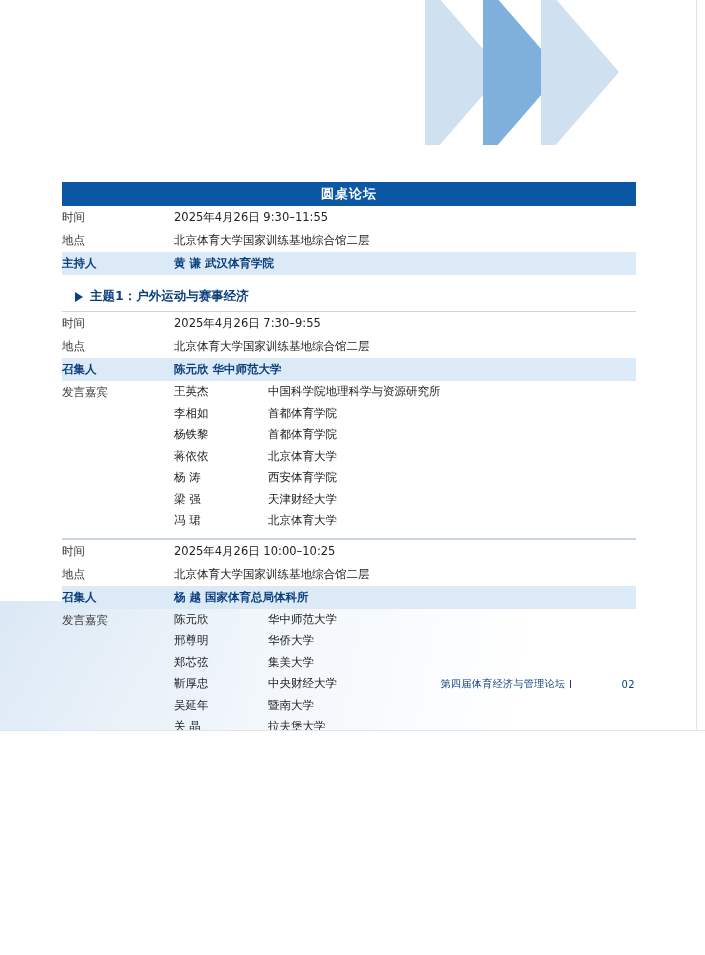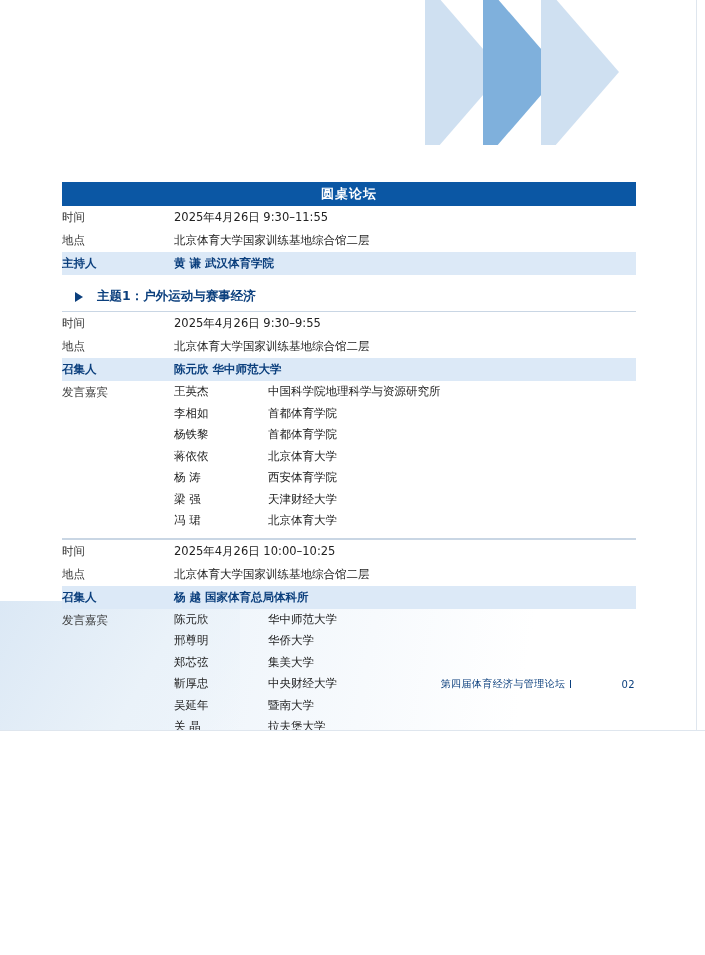--- a/index.html
+++ b/index.html
@@ -132,21 +132,21 @@
 
   .sep {
     height: 1px;
     background: #c9d6e4;
     margin: 0;
   }
 
   .section-head {
     display: flex;
     align-items: center;
-    gap: 14px;
+    gap: 7px;
     margin: 13px 0 6px 0;
     font-size: 12.5px;
     font-weight: bold;
     color: #0b3f7d;
     padding-left: 13px;
   }
   .tri {
     width: 0; height: 0;
     border-top: 5px solid transparent;
     border-bottom: 5px solid transparent;
@@ -232,21 +232,21 @@
     <div class="section-head">
       <span class="tri"></span>
       <span>主题1：户外运动与赛事经济</span>
     </div>
     <div class="sep"></div>
 
     <table class="info">
       <tbody>
         <tr>
           <td class="lbl">时间</td>
-          <td class="val">2025年4月26日 9:30–9:55</td>
+          <td class="val">2025年4月26日 7:30–9:55</td>
         </tr>
         <tr>
           <td class="lbl">地点</td>
           <td class="val">北京体育大学国家训练基地综合馆二层</td>
         </tr>
         <tr class="hl">
           <td class="lbl">召集人</td>
           <td class="val">陈元欣    华中师范大学</td>
         </tr>
         <tr class="guest-list">

